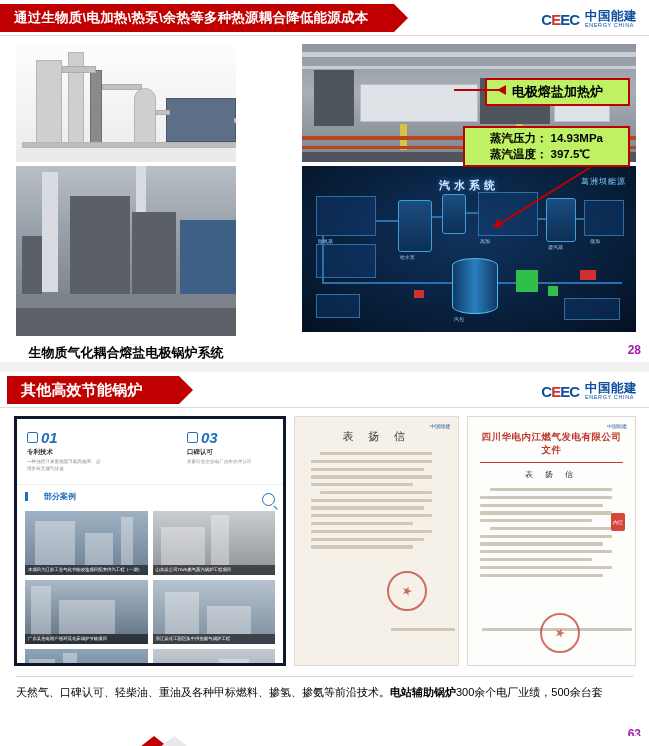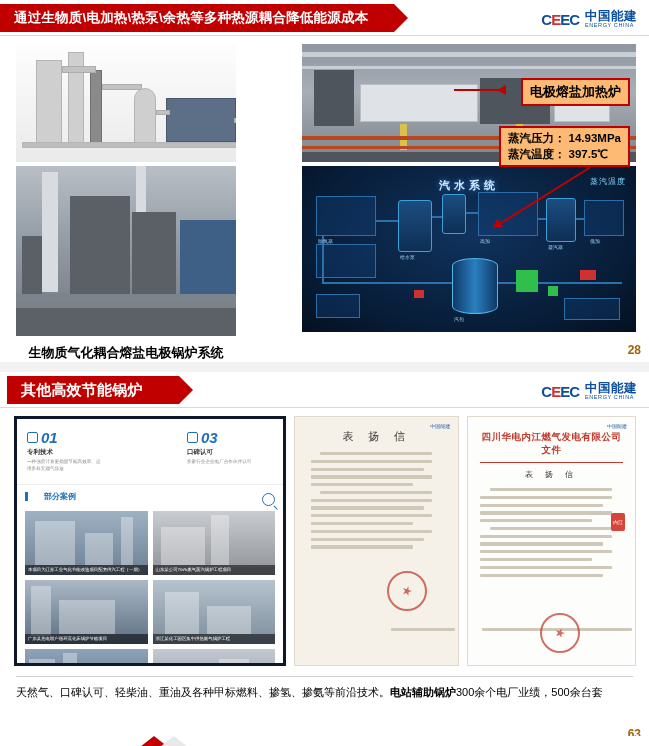--- a/index.html
+++ b/index.html
@@ -199,25 +199,25 @@
     position:absolute; border:1px solid #51b6e8; border-radius: 50% / 14%;
     background: linear-gradient(90deg,#0f3a66,#2a7fc0,#0f3a66);
   }
   .sc-label {
     position: absolute; color:#9fd0f5; font-size:5px;
   }
 
   
   .callout {
     position: absolute;
-    background: #fdba74;
+    background: #bef264;
     border: 2px solid #c00000;
     color: #000000;
     font-weight: bold;
-    padding: 3px 7px;
+    padding: 3px 25px;
     line-height: 1.35;
     white-space: nowrap;
   }
   .callout-1 { right: 6px; top: 34px; font-size: 13px; }
   .callout-2 { right: 6px; top: 82px; font-size: 11.5px; }
   .arrow-red {
     position: absolute;
     background: #c00000;
     height: 2px;
   }
@@ -234,21 +234,21 @@
     background: #c00000;
     transform-origin: left center;
   }
 
   .page-num {
     position: absolute;
     right: 8px;
     bottom: 5px;
     font-size: 12px;
     font-weight: bold;
-    color: #a16207;
+    color: #a21caf;
   }
 
   
   .s2-body {
     position: relative;
     height: 338px;
     padding: 6px 0 0 0;
   }
   .s2-cols {
     position: absolute;
@@ -455,21 +455,21 @@
           <div class="pp-box" style="left:252px;top:44px;width:56px;height:34px;"></div>
           <div class="pp-yellow" style="left:98px;top:80px;width:7px;height:26px;"></div>
           <div class="pp-yellow" style="left:214px;top:80px;width:7px;height:26px;"></div>
           <div class="pp-fence" style="left:0;top:92px;width:334px;height:4px;"></div>
           <div class="pp-fence" style="left:0;top:102px;width:334px;height:3px;"></div>
           <div class="pp-dark" style="left:0;top:108px;width:334px;height:10px;"></div>
         </div>
 
         <div class="img-box photo-scada">
           <div class="sc-title">汽水系统</div>
-          <div class="sc-logo">蒸汽温度</div>
+          <div class="sc-logo">葛洲坝能源</div>
 
           <div class="sc-box" style="left:14px;top:30px;width:60px;height:40px;"></div>
           <div class="sc-box" style="left:14px;top:78px;width:60px;height:34px;"></div>
           <div class="sc-tank" style="left:96px;top:34px;width:34px;height:52px;"></div>
           <div class="sc-tank" style="left:140px;top:28px;width:24px;height:40px;"></div>
           <div class="sc-box" style="left:176px;top:26px;width:60px;height:44px;"></div>
           <div class="sc-tank" style="left:244px;top:32px;width:30px;height:44px;"></div>
           <div class="sc-box" style="left:282px;top:34px;width:40px;height:36px;"></div>
 
           <div class="sc-pipe" style="left:74px;top:54px;width:22px;height:2px;"></div>

